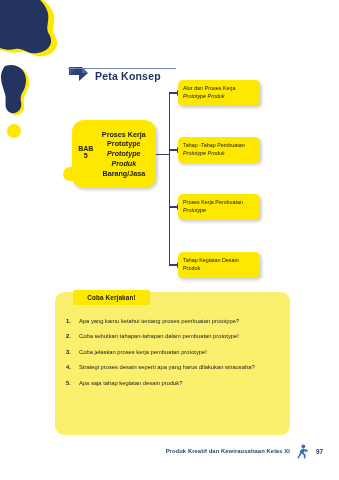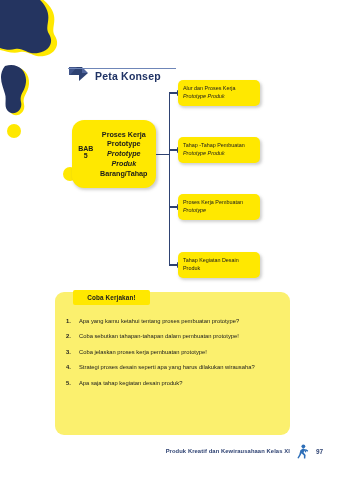--- a/index.html
+++ b/index.html
@@ -122,21 +122,21 @@
   <div class="header-rule"></div>
 
   <div class="flow">
 
     <div class="node root">
       <div class="root-bab">BAB 5</div>
       <div class="root-title">
         <span>Proses Kerja</span><br>
         <span>Prototype</span><br>
         <i>Prototype Produk</i><br>
-        <span>Barang/Tahap</span>
+        <span>Barang/Jasa</span>
       </div>
     </div>
 
     <div class="conn" style="left:156px;top:153.5px;width:14px;height:1.2px;"></div>
     <div class="conn" style="left:169px;top:93px;width:1.2px;height:172px;"></div>
 
     <div class="conn" style="left:169px;top:92.4px;width:9px;height:1.2px;"></div>
     <div class="arrow-head" style="left:177px;top:89.7px;"></div>
 
     <div class="conn" style="left:169px;top:149.4px;width:9px;height:1.2px;"></div>

